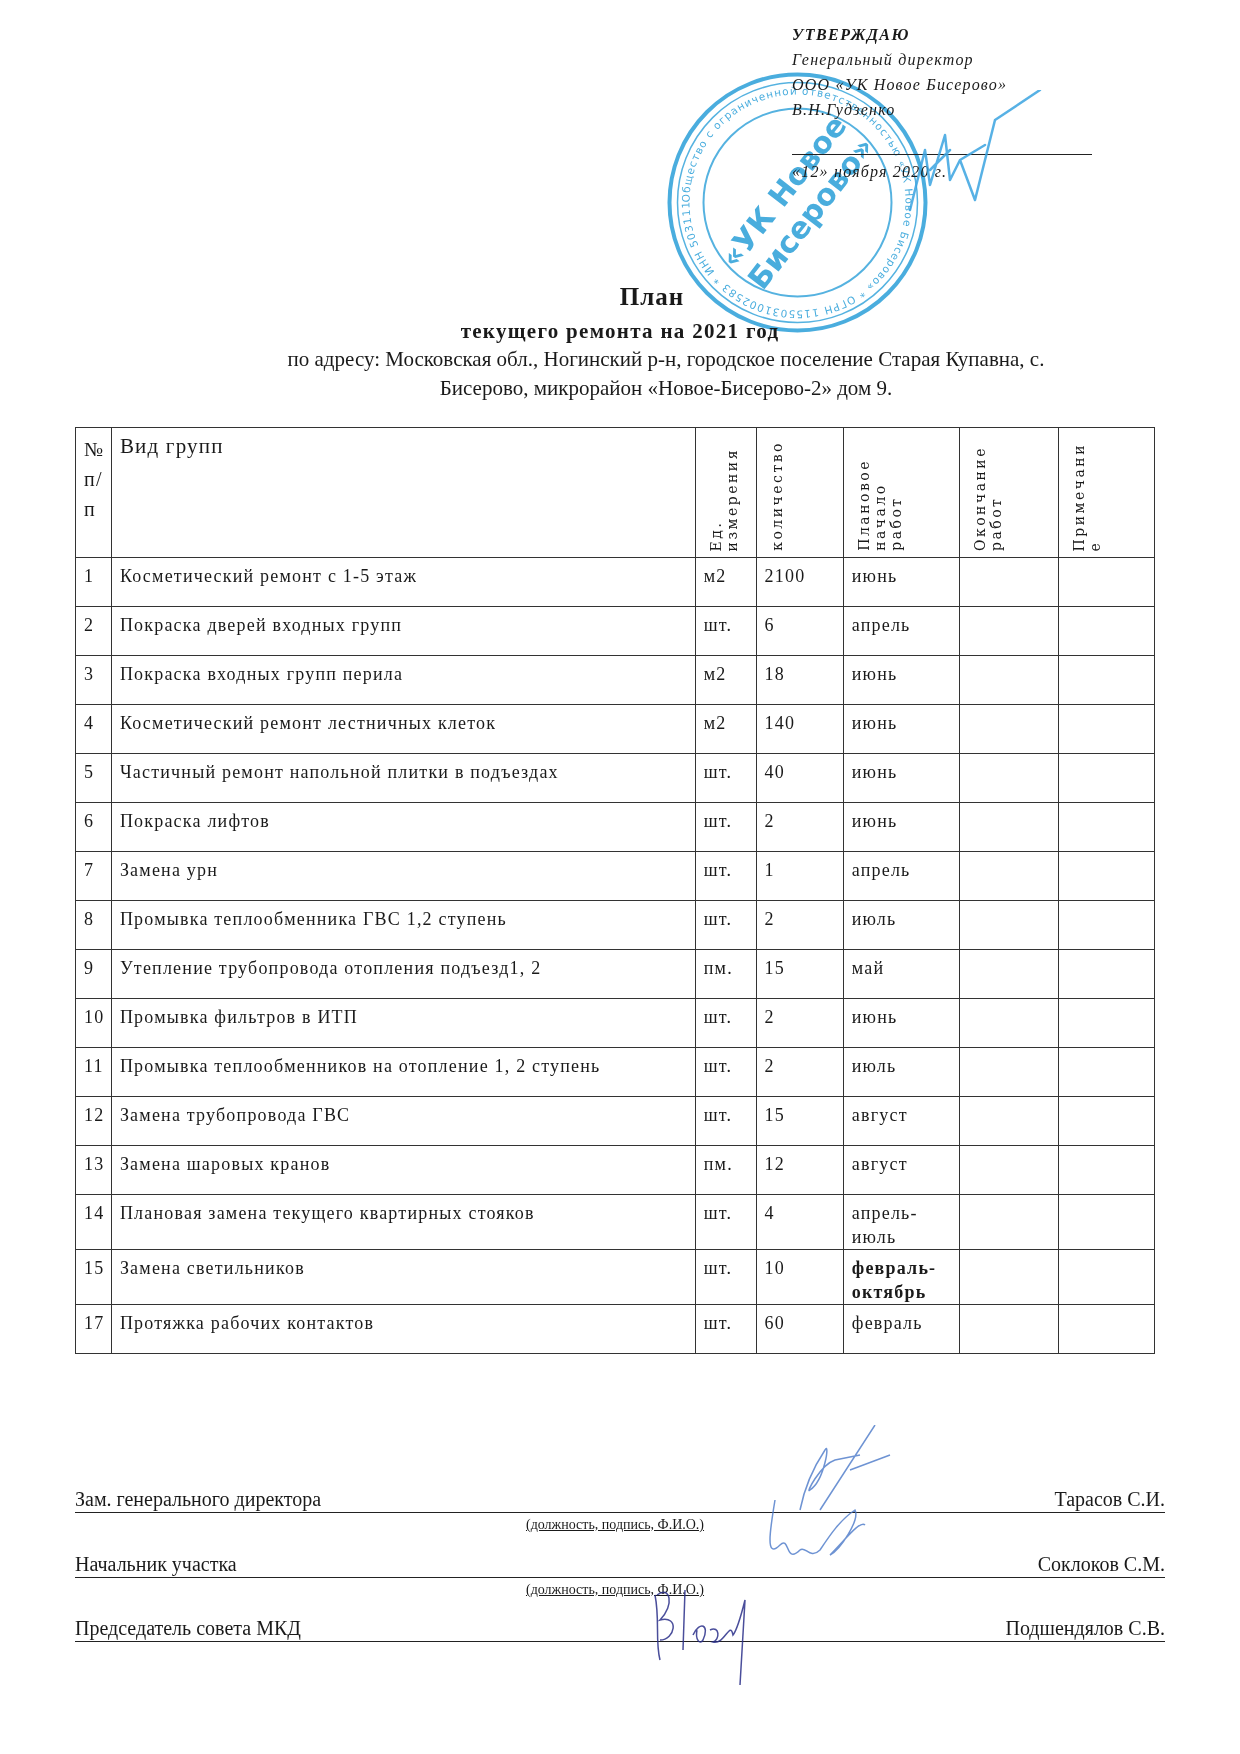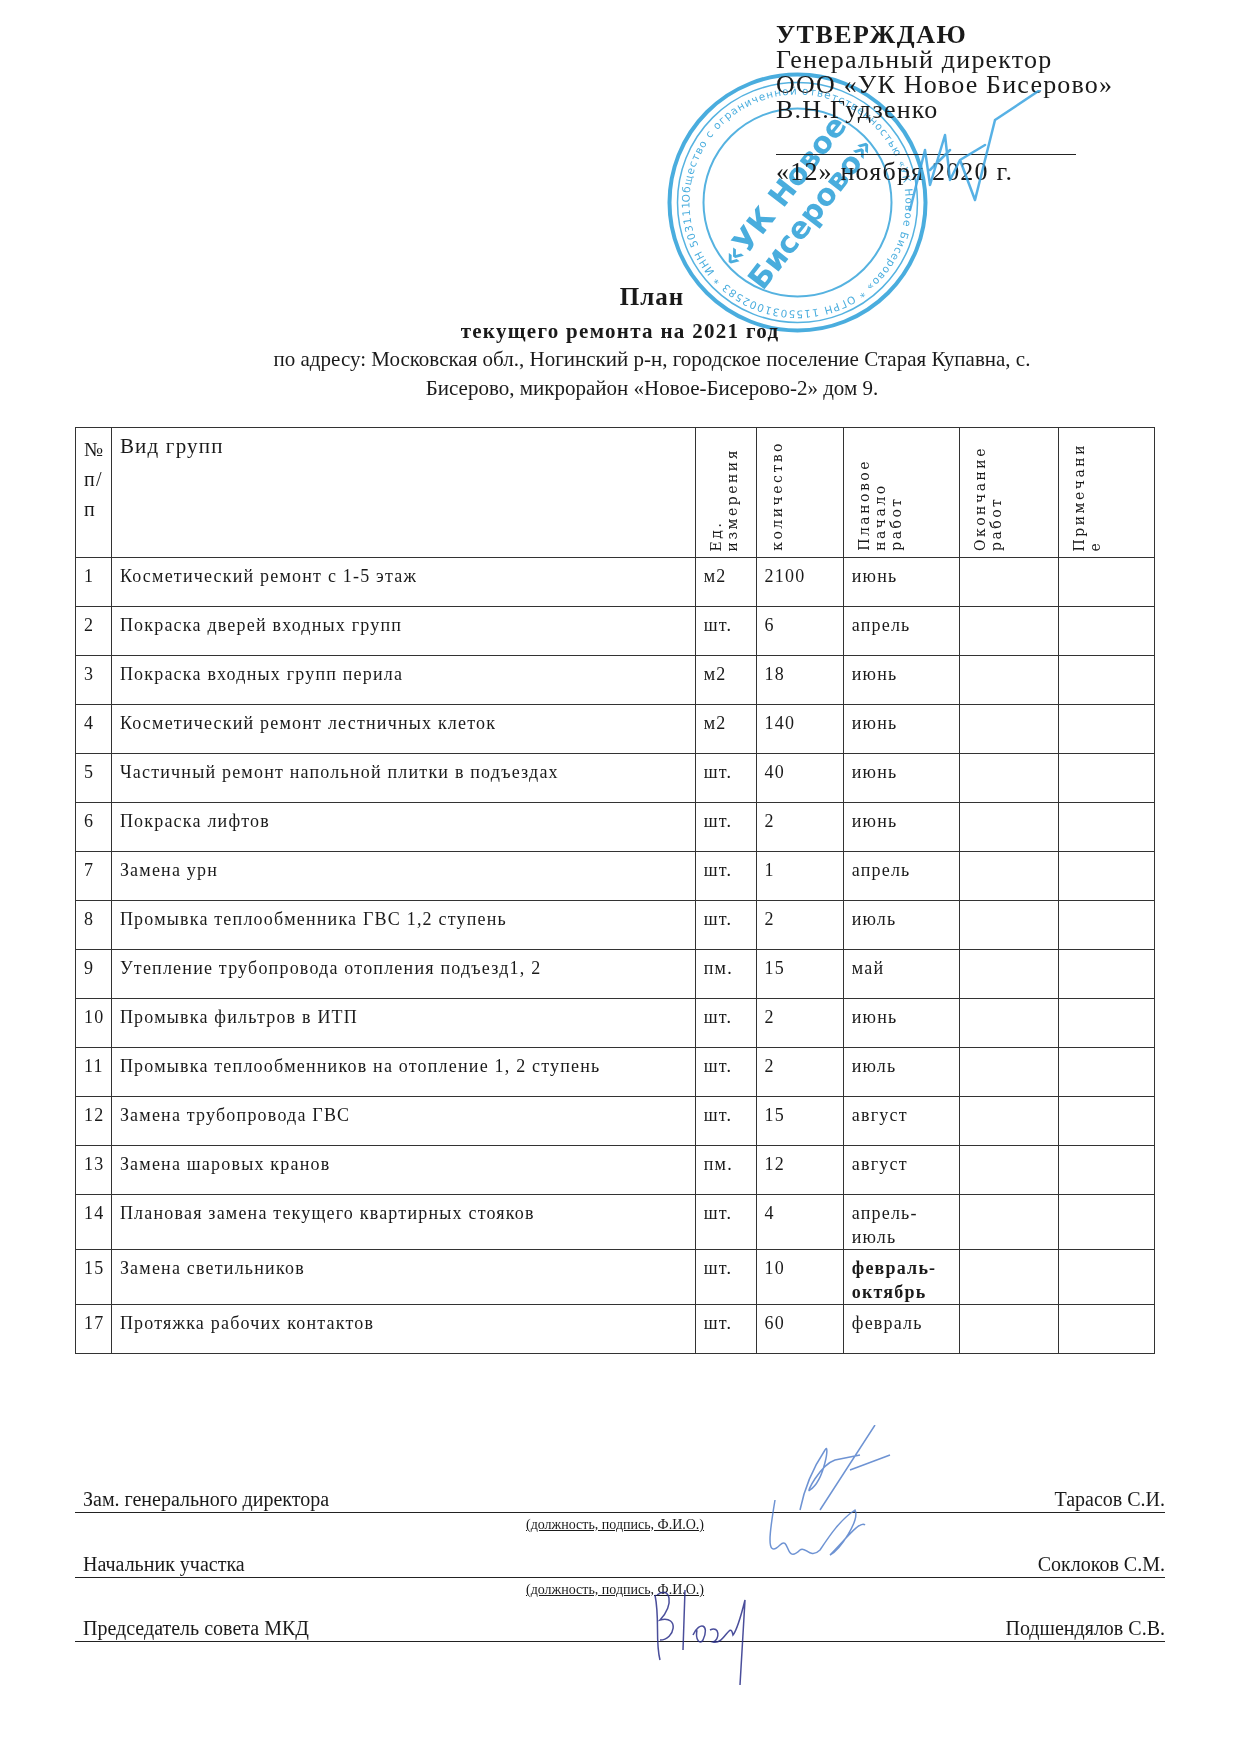--- a/index.html
+++ b/index.html
@@ -1,33 +1,33 @@
 <!DOCTYPE html>
 <html><head>
 <meta charset="utf-8">
 <style>
   html, body { margin: 0; padding: 0; }
   body {
     width: 1240px; height: 1754px; background: #ffffff; position: relative; overflow: hidden;
     font-family: "Liberation Serif", "DejaVu Serif", serif; color: #1a1a1a;
   }
   .approve {
-    position: absolute; left: 776px; top: 22px; font-size: 26px; line-height: 25px;
-    letter-spacing: 1.2px; z-index: 2;
+    position: absolute; left: 792px; top: 22px; font-size: 16px; line-height: 25px;
+    letter-spacing: 1.2px; z-index: 2; font-style: italic;
   }
   .approve .head { font-weight: bold; letter-spacing: 1.5px; }
   .approve .sigline { margin-top: 28px; width: 300px; border-bottom: 1.5px solid #222; height: 4px; }
   .approve .date { margin-top: 4px; }
   .stamp { position: absolute; left: 665px; top: 70px; width: 265px; height: 265px; z-index: 1; }
   .sig-top { position: absolute; left: 900px; top: 90px; width: 150px; height: 150px; z-index: 3; }
 
   .title { position: absolute; left: 0; width: 1240px; text-align: center; font-weight: bold; z-index: 2; }
   .title.t1 { top: 283px; font-size: 25px; letter-spacing: 1px; margin-left: 32px; }
   .title.t2 { top: 319px; font-size: 21px; letter-spacing: 1.3px; }
-  .address { position: absolute; left: 172px; width: 960px; top: 345px; text-align: center; font-size: 21px; line-height: 29px; z-index: 2; }
+  .address { position: absolute; left: 186px; width: 960px; top: 345px; text-align: center; font-size: 21px; line-height: 29px; z-index: 2; }
 
   table.plan {
     position: absolute; left: 75px; top: 427px; width: 1080px; border-collapse: collapse;
     font-size: 18px; letter-spacing: 1.2px; z-index: 2;
   }
   table.plan td, table.plan th {
     border: 1.5px solid #333; vertical-align: top; padding: 6px 6px 0 8px; font-weight: normal; text-align: left;
   }
   table.plan th { height: 123px; }
   table.plan th.rot { padding: 0; position: relative; }
@@ -37,21 +37,21 @@
     line-height: 16px; margin-left: 12px; white-space: pre-line; font-family: "DejaVu Serif", serif;
   }
   th.hnum { font-size: 20px; line-height: 30px; }
   th.hwork { font-size: 21px; }
   table.plan tr.row td { height: 42px; line-height: 24px; }
   col.c1 { width: 32px; } col.c2 { width: 576px; } col.c3 { width: 60px; } col.c4 { width: 86px; }
   col.c5 { width: 115px; } col.c6 { width: 97px; } col.c7 { width: 95px; }
 
   .signrow { position: absolute; left: 75px; width: 1090px; z-index: 2; font-size: 20px; }
   .signrow .line { position: absolute; left: 0; right: 0; top: 24px; border-bottom: 1.5px solid #222; }
-  .signrow .role { position: absolute; left: 0; top: 0; text-decoration: none; margin-left: 8px; }
+  .signrow .role { position: absolute; left: 0; top: 0; text-decoration: none; }
   .signrow .name { position: absolute; right: 0; top: 0; }
   .hint { position: absolute; left: 490px; width: 250px; text-align: center; font-size: 14px; text-decoration: underline; z-index: 2; }
   .sig { position: absolute; z-index: 3; }
 </style>
 </head>
 <body>
 
 <svg class="stamp" viewBox="0 0 265 265">
   <defs>
     <path id="ringPath" d="M132.5,132.5 m-108,0 a108,108 0 1,1 216,0 a108,108 0 1,1 -216,0"></path>

